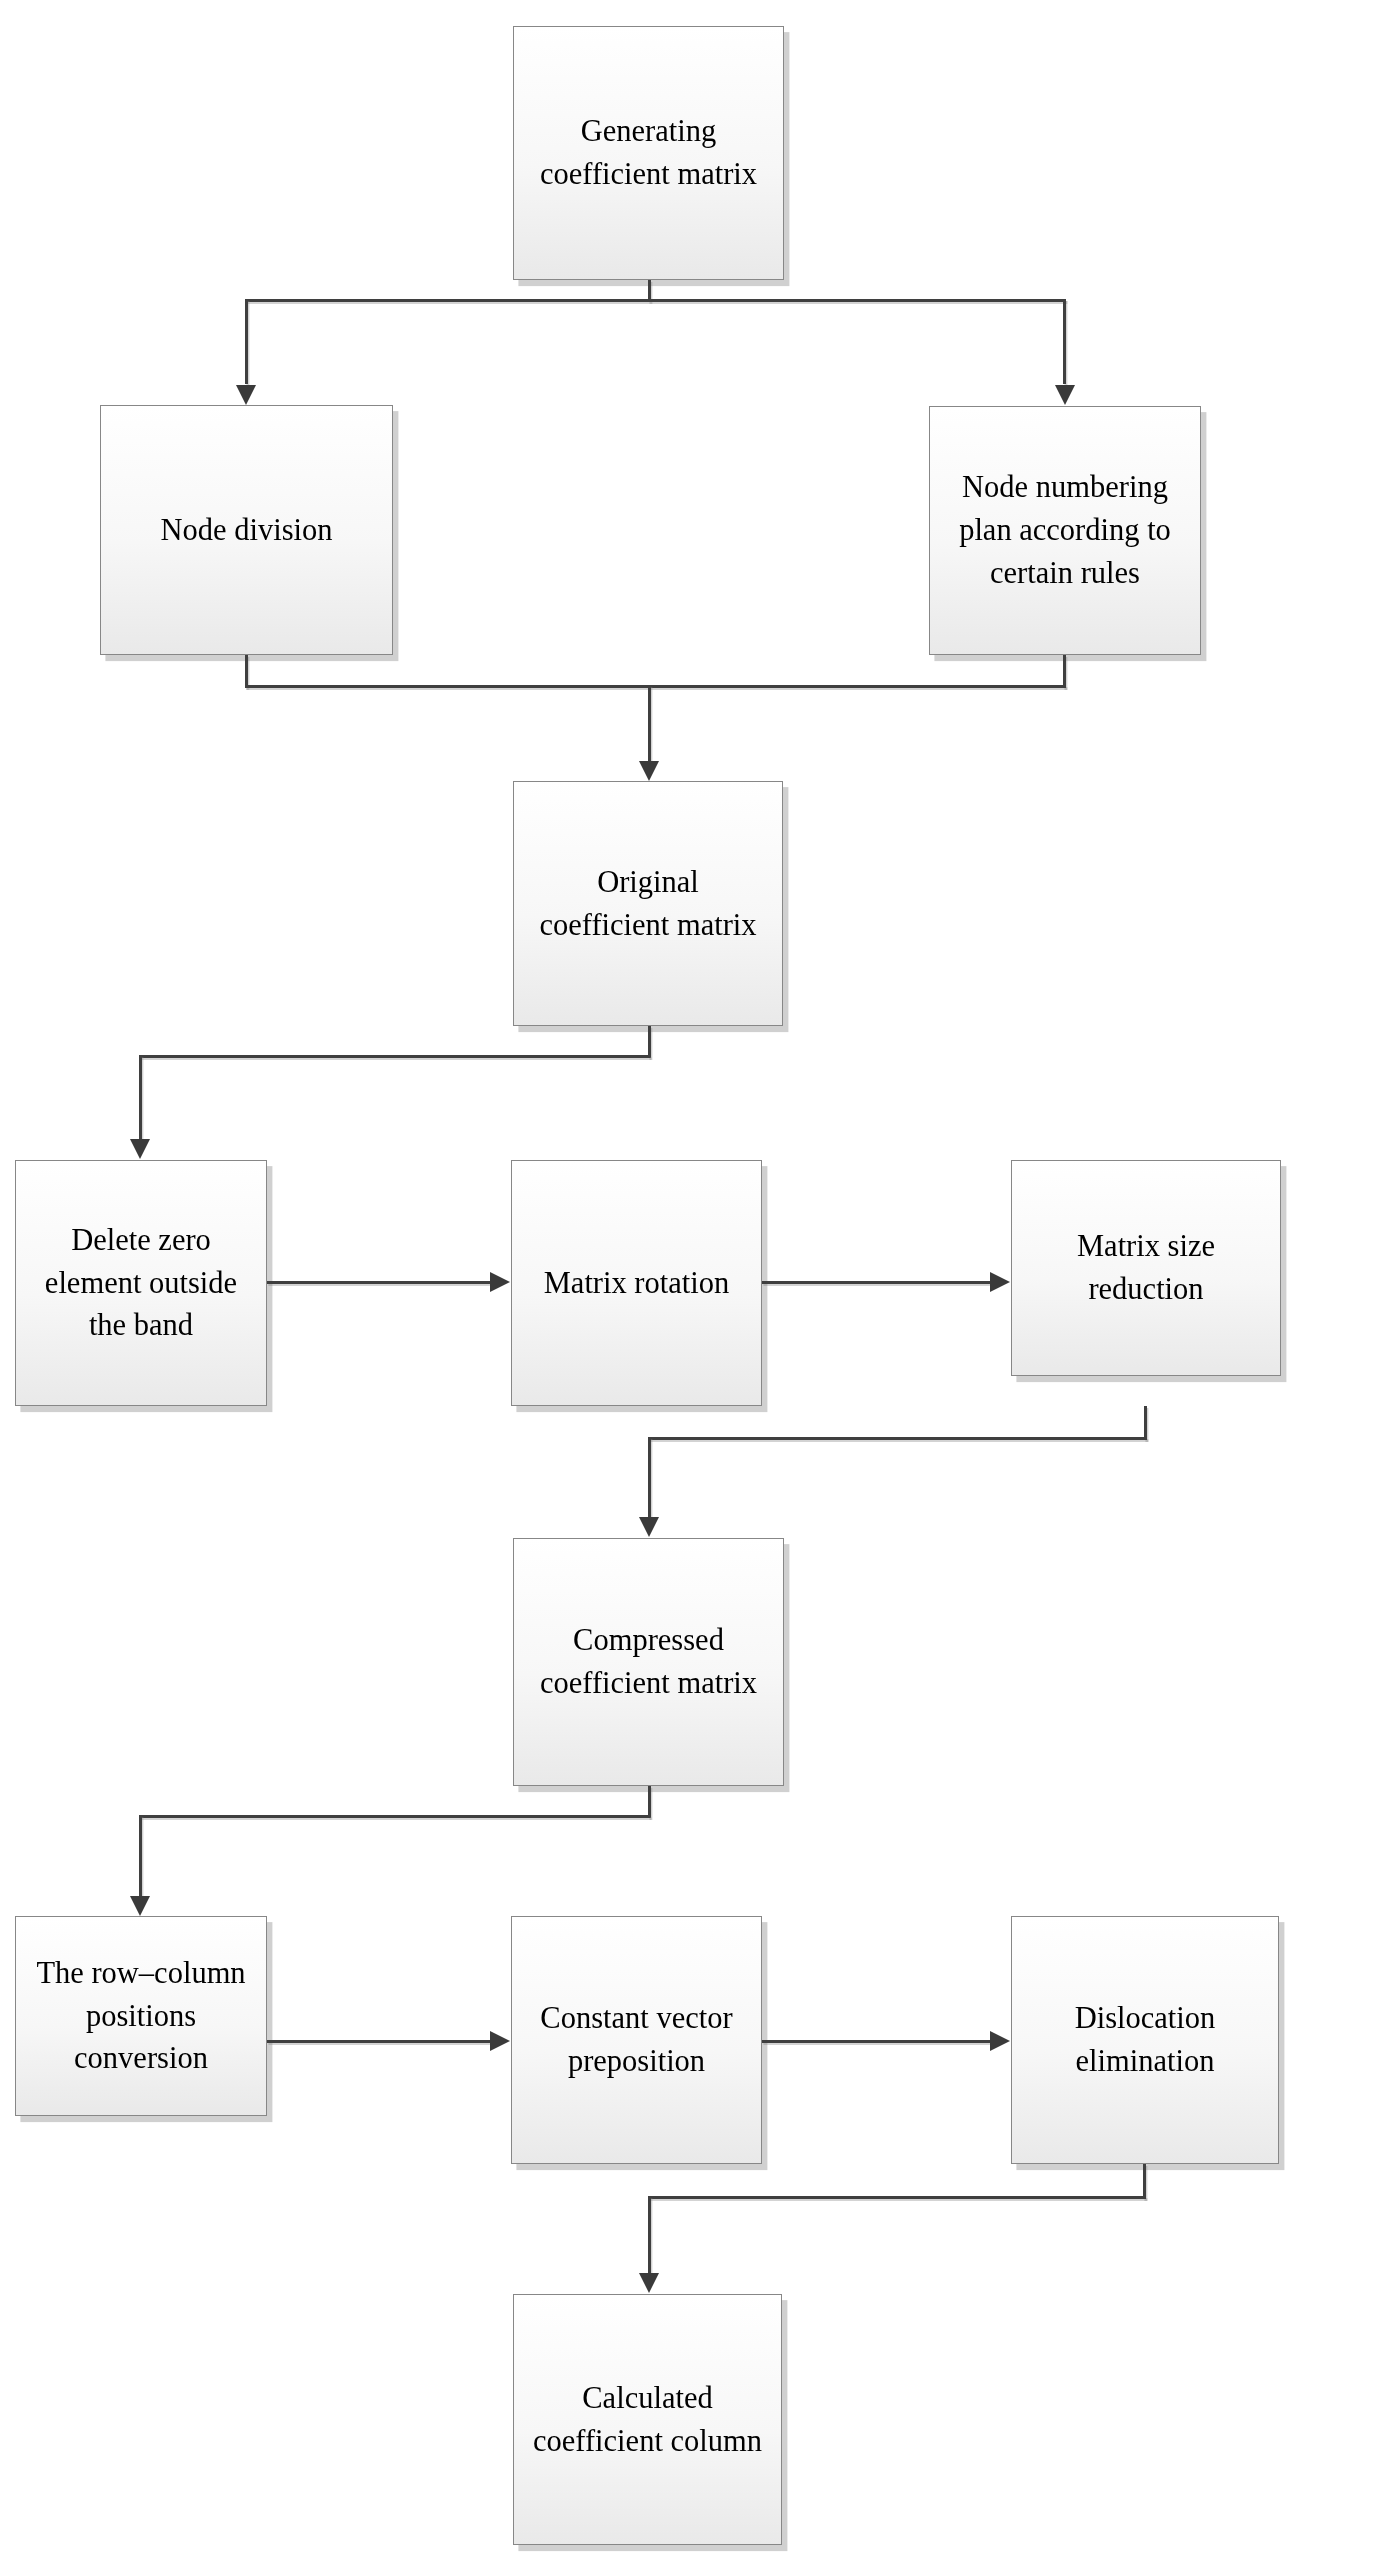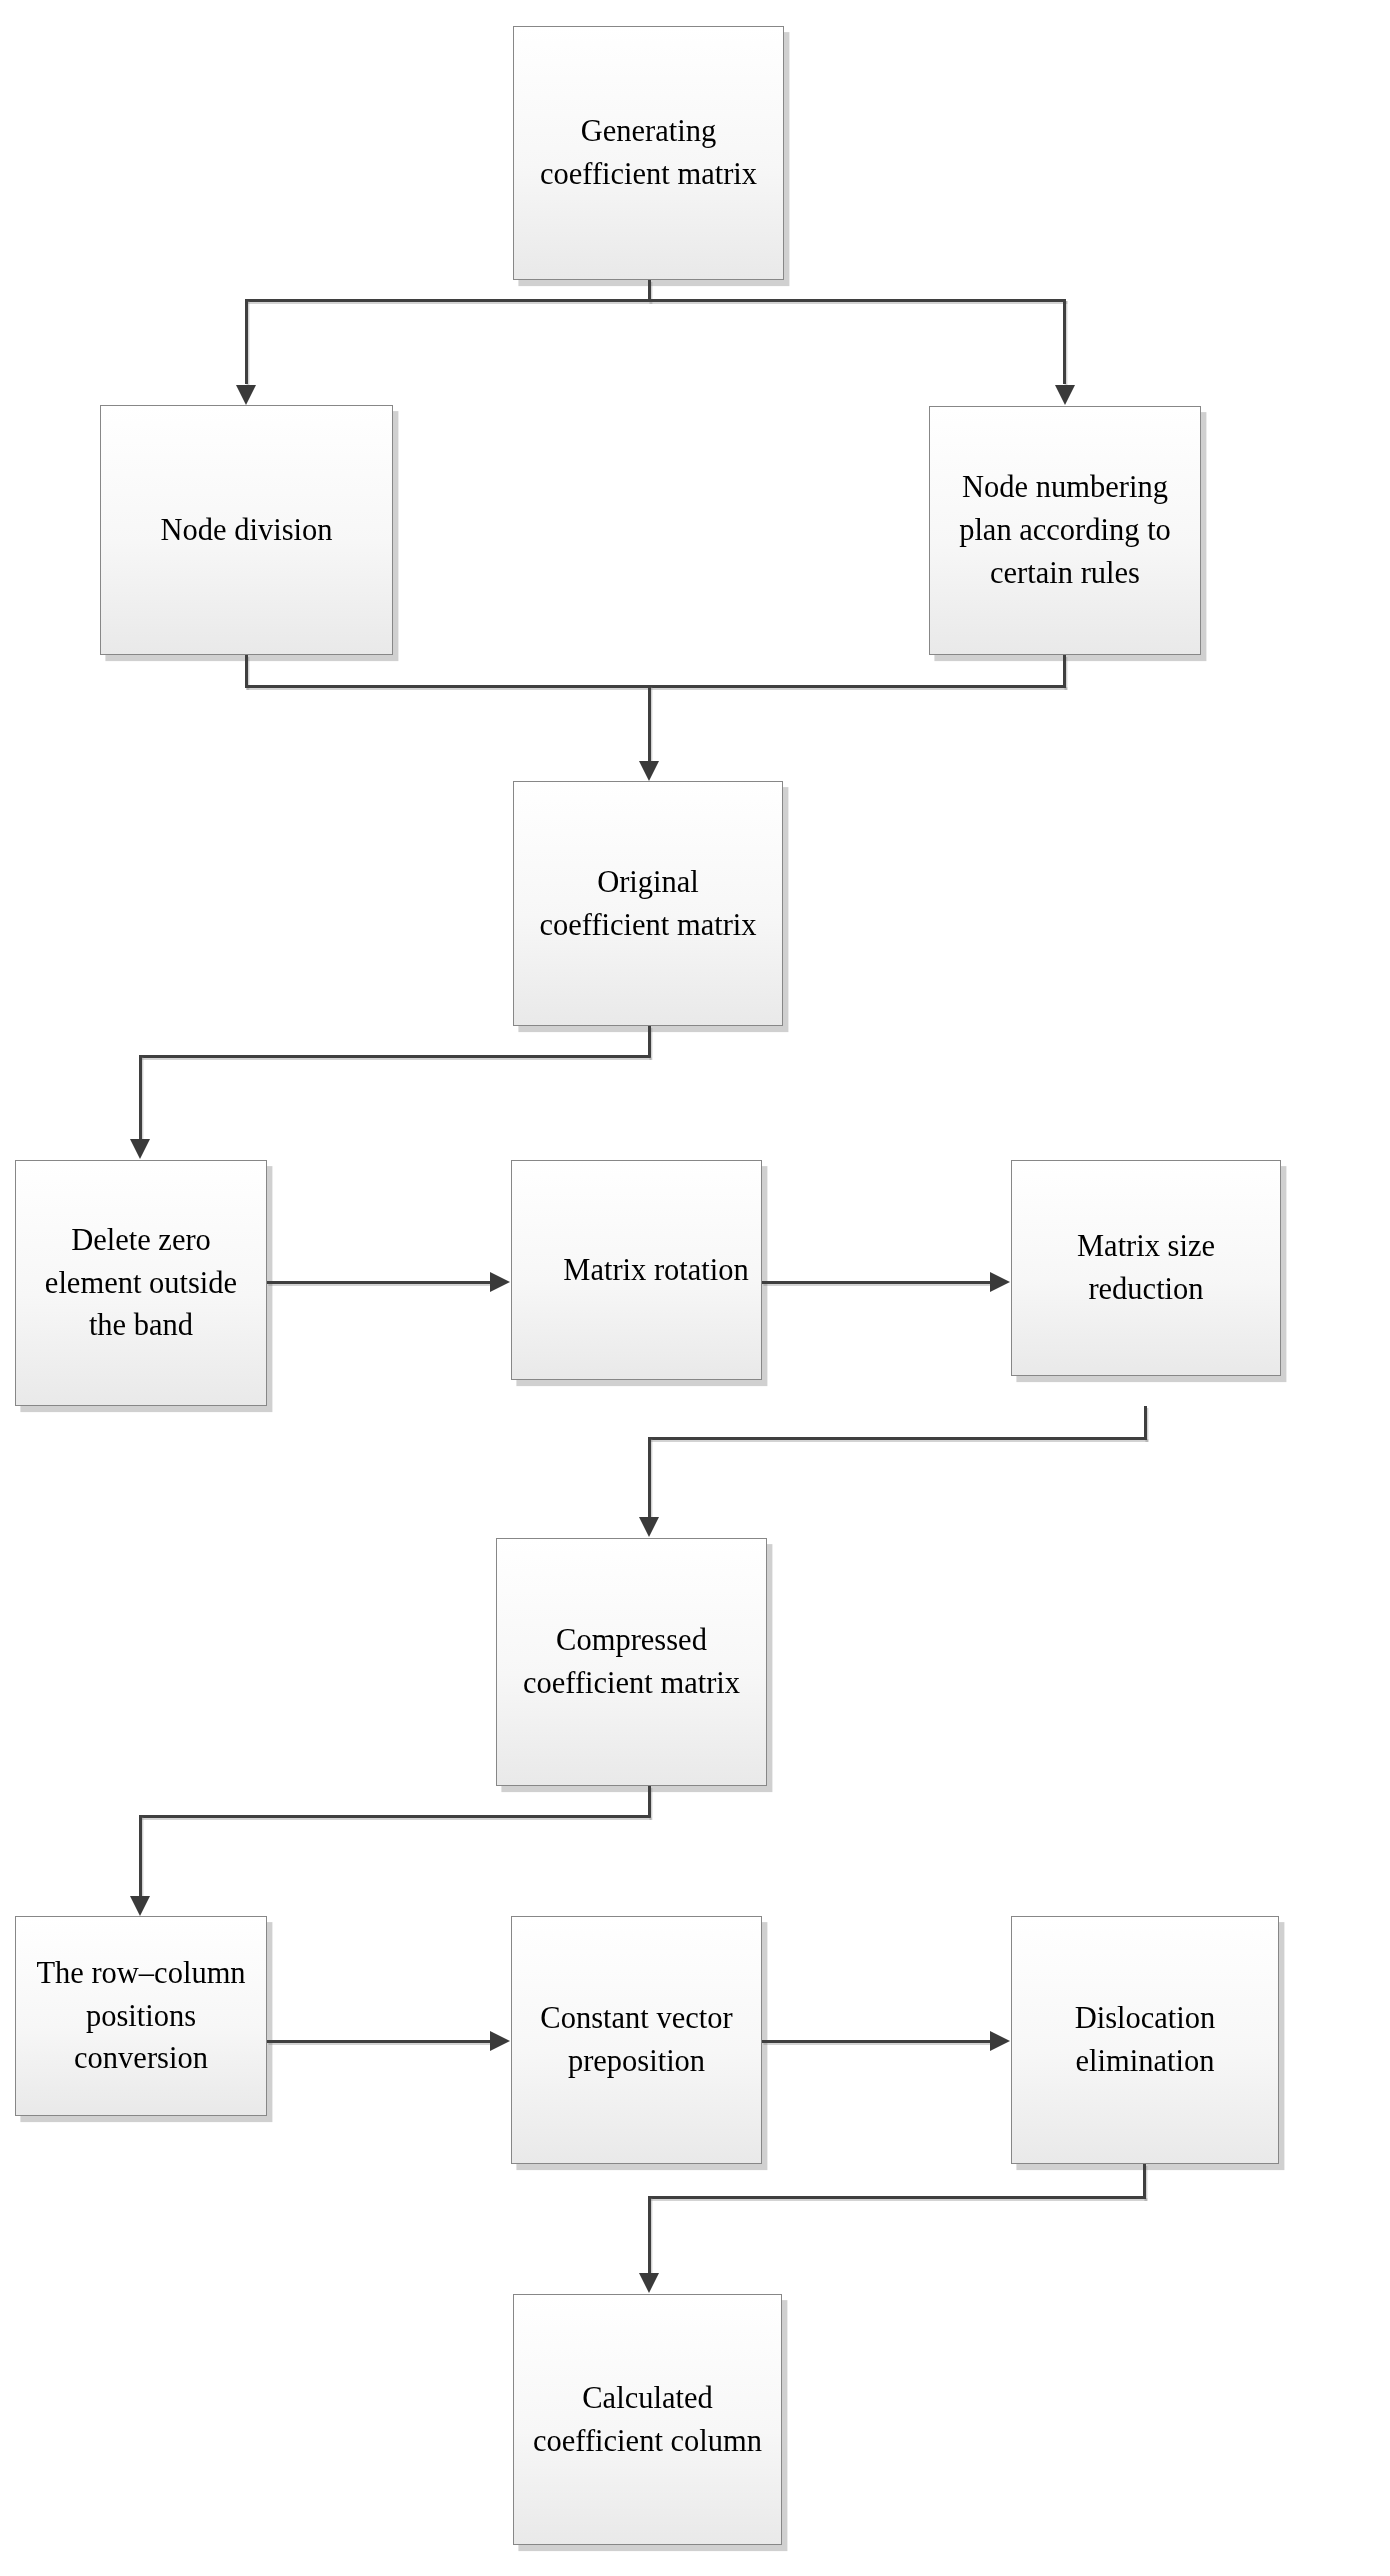--- a/index.html
+++ b/index.html
@@ -80,30 +80,30 @@
     <span class="box-label">Original
 coefficient matrix</span>
   </div>
 
   <div class="box" style="left:15px; top:1160px; width:252px; height:246px;">
     <span class="box-label">Delete zero
 element outside
 the band</span>
   </div>
 
-  <div class="box" style="left:511px; top:1160px; width:251px; height:220px;justify-content:flex-end;">
+  <div class="box" style="left:511px; top:1160px; width:251px; height:246px;">
     <span class="box-label">Matrix rotation</span>
   </div>
 
   <div class="box" style="left:1011px; top:1160px; width:270px; height:216px;">
     <span class="box-label">Matrix size
 reduction</span>
   </div>
 
-  <div class="box" style="left:496px; top:1538px; width:271px; height:248px;">
+  <div class="box" style="left:513px; top:1538px; width:271px; height:248px;">
     <span class="box-label">Compressed
 coefficient matrix</span>
   </div>
 
   <div class="box" style="left:15px; top:1916px; width:252px; height:200px;">
     <span class="box-label">The row–column
 positions
 conversion</span>
   </div>
 

